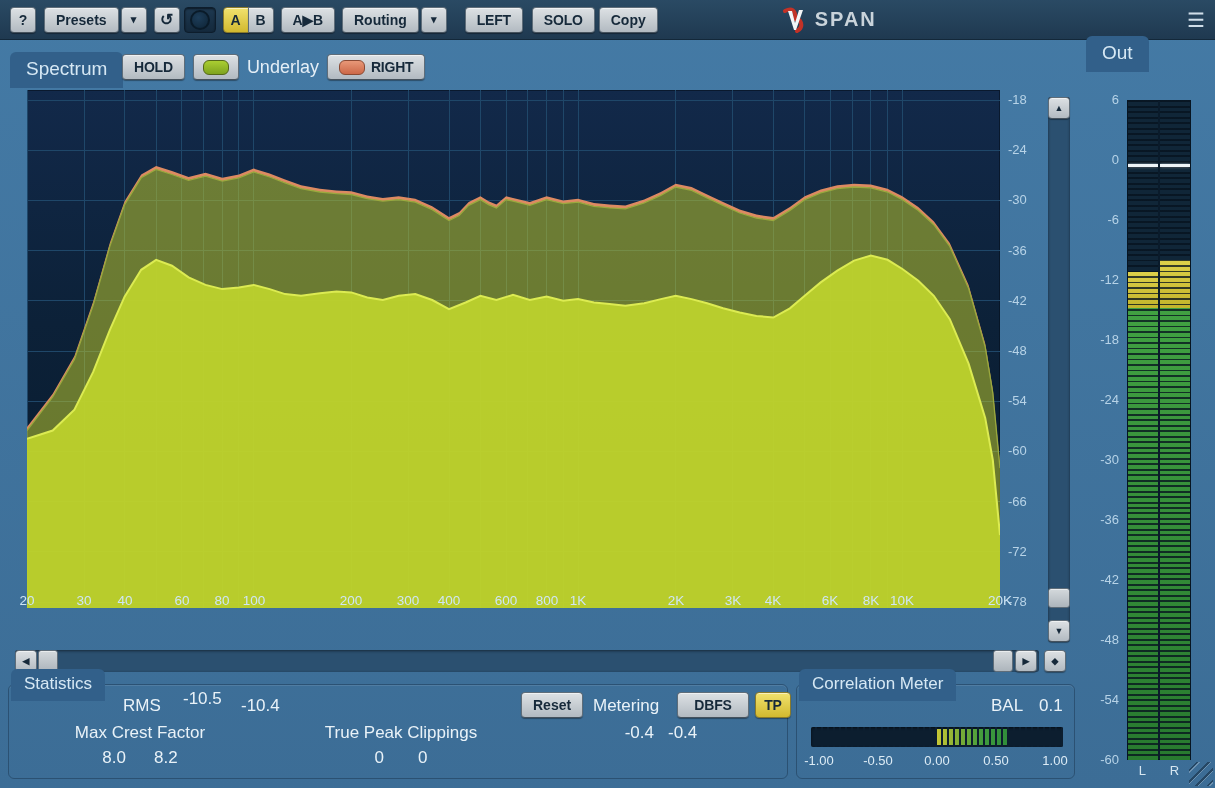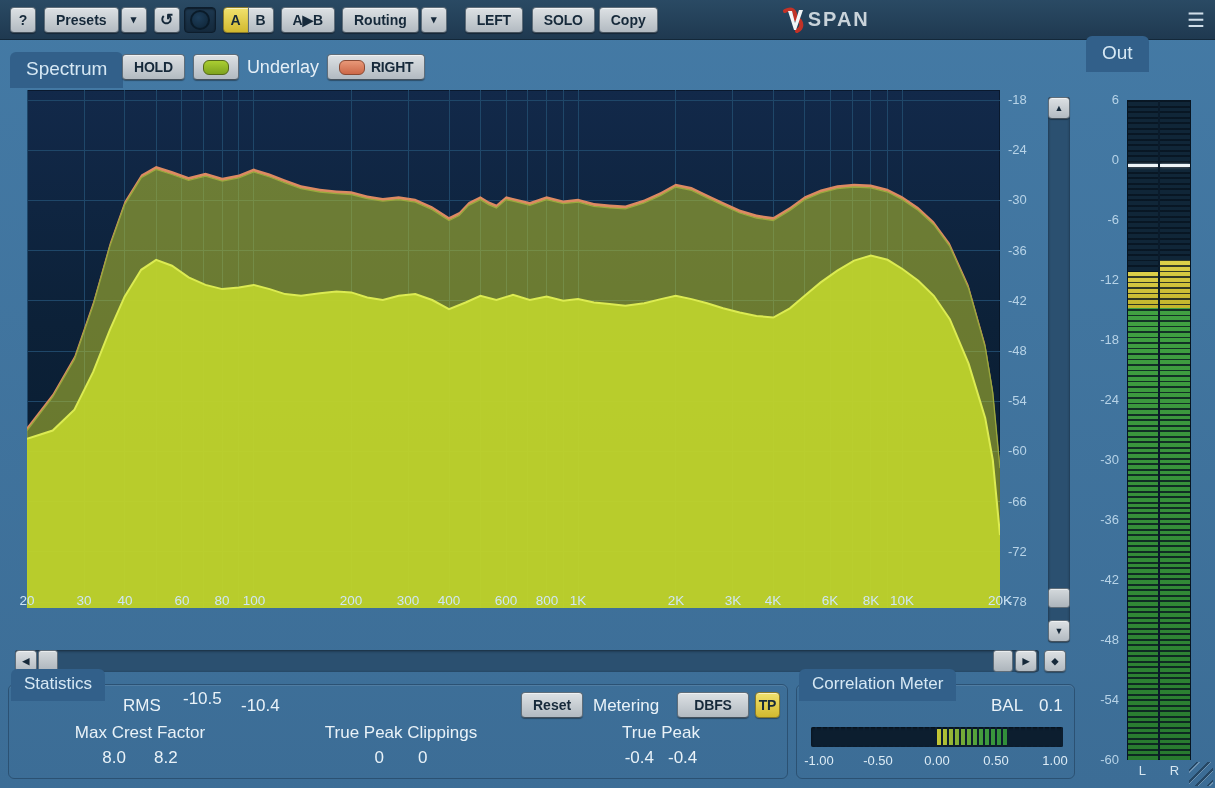--- a/index.html
+++ b/index.html
@@ -16,21 +16,21 @@
        box-shadow:inset 0 1px 0 rgba(255,255,255,.55),0 1px 1px rgba(0,0,0,.35);cursor:default;white-space:nowrap;}
   .btn.sq{width:26px;padding:0;}
   .btn.cond{font-size:14px;letter-spacing:-.2px;}
   .btn.yellow{background:linear-gradient(#f1e26e,#d2b92f);border-color:#8a7a2a;}
   .btn.arrow{font-size:11px;}
   .btn.join-l{border-radius:4px 0 0 4px;}
   .btn.join-r{border-radius:0 4px 4px 0;margin-left:-1px;}
   .btn.dark{background:linear-gradient(#1d3850,#14293c);border-color:#0d1d2c;box-shadow:inset 0 1px 2px rgba(0,0,0,.6);}
   .power-circle{width:16px;height:16px;border-radius:50%;border:2px solid #0a1b29;
                 background:radial-gradient(circle at 40% 35%,#1d3d59,#0e2436);}
-  .logo{display:flex;align-items:center;gap:0;margin-left:124px;justify-content:flex-end;}
+  .logo{display:flex;align-items:center;gap:7px;margin-left:124px;justify-content:flex-end;}
   .logo-text{color:#c9d3da;font-size:20px;font-weight:600;letter-spacing:2px;}
   .menu{margin-left:auto;color:#cfdde8;font-size:20px;cursor:default;}
   
   .tab{position:absolute;background:#32608a;border-radius:6px 6px 0 0;padding:6px 16px 8px;
        color:#d6e8f4;font-size:19px;white-space:nowrap;}
   .tab-sm{font-size:17px;padding:5px 13px 7px;}
   .hlabel{color:#e4eef6;font-size:18px;}
   .lbl{position:absolute;color:#e9f2f8;font-size:17px;white-space:nowrap;}
   
   .spec-header{position:absolute;left:8px;top:48px;width:1062px;height:40px;}
@@ -263,38 +263,37 @@
   </div>
 
   <div class="panel stats">
     <div class="tab tab-sm">Statistics</div>
     <span class="lbl" style="left:114px;top:11px">RMS</span>
     <span class="lbl" style="left:174px;top:4px">-10.5</span>
     <span class="lbl" style="left:232px;top:11px">-10.4</span>
     <div class="btn" style="position:absolute;left:512px;top:7px">Reset</div>
     <span class="lbl" style="left:584px;top:11px">Metering</span>
     <div class="btn cond" style="position:absolute;left:668px;top:7px;width:72px;padding:0">DBFS</div>
-    <div class="btn cond yellow" style="position:absolute;left:746px;top:7px;width:25px;padding:4px">TP</div>
+    <div class="btn cond yellow" style="position:absolute;left:746px;top:7px;width:36px;padding:4px">TP</div>
 
     <div class="stat-col" style="left:24px;width:214px">
       <span class="lbl">Max Crest Factor</span>
       <div class="vals" style="gap:28px">
         <span class="lbl">8.0</span>
         <span class="lbl">8.2</span>
       </div>
     </div>
     <div class="stat-col" style="left:285px;width:214px">
       <span class="lbl">True Peak Clippings</span>
       <div class="vals" style="gap:34px">
         <span class="lbl">0</span>
         <span class="lbl">0</span>
       </div>
     </div>
     <div class="stat-col" style="left:547px;width:210px">
-      <span class="lbl">True Peak</span>
       <div class="vals" style="gap:14px">
         <span class="lbl">-0.4</span>
         <span class="lbl">-0.4</span>
       </div>
     </div>
   </div>
 
   <div class="panel corr">
     <div class="tab tab-sm">Correlation Meter</div>
     <span class="lbl" style="left:194px;top:11px">BAL</span>

